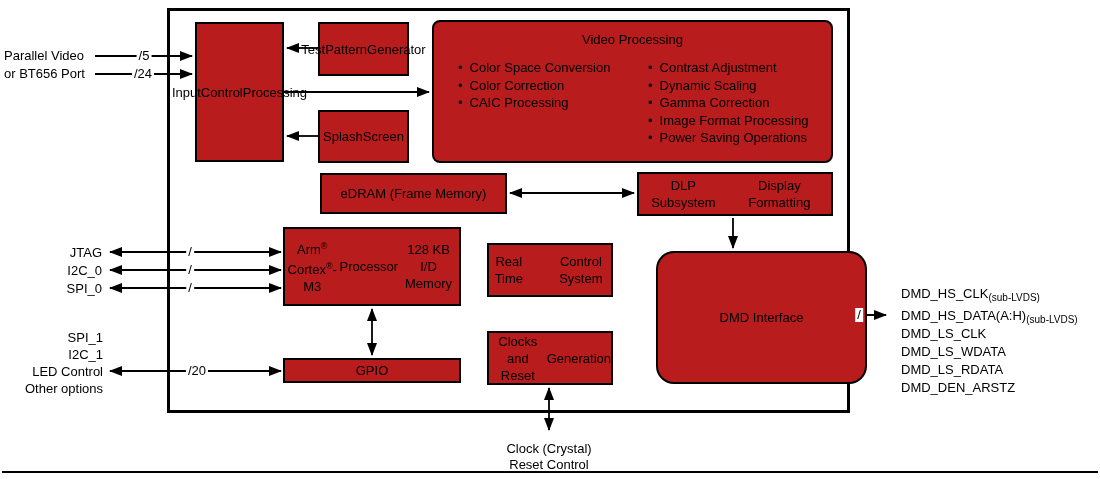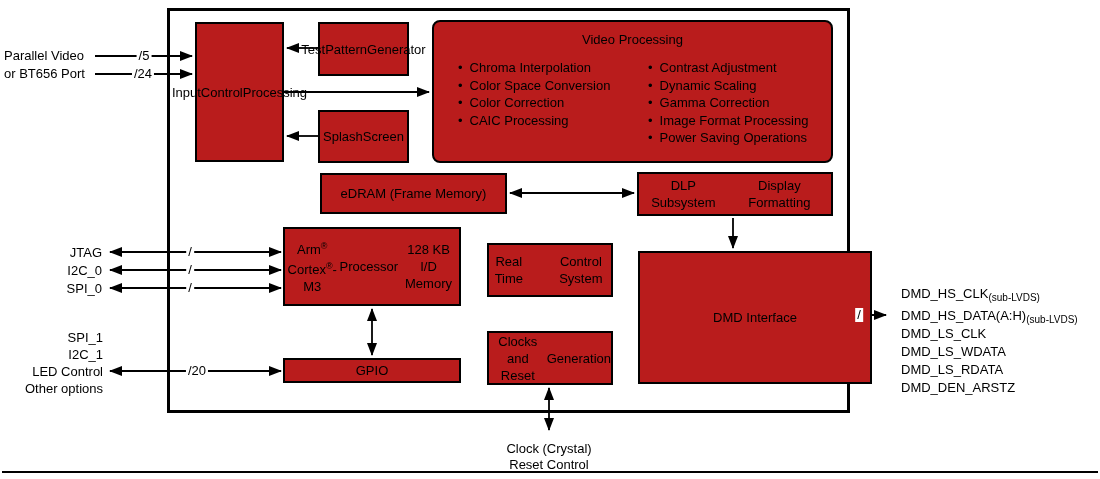--- a/index.html
+++ b/index.html
@@ -21,21 +21,21 @@
     text-align:center; line-height:17px;
   }
   .b-input   { left:195px; top:22px;  width:89px;  height:140px; }
   .b-tpg     { left:318px; top:22px;  width:91px;  height:54px;  }
   .b-splash  { left:318px; top:110px; width:91px;  height:53px;  }
   .b-video   { left:432px; top:20px;  width:401px; height:143px; display:block;border-radius:8px; }
   .b-edram   { left:320px; top:173px; width:187px; height:41px;  }
   .b-dlp     { left:637px; top:172px; width:196px; height:44px;  }
   .b-cpu     { left:283px; top:227px; width:178px; height:79px;  }
   .b-rtcs    { left:487px; top:243px; width:126px; height:54px;gap:22px;  }
-  .b-dmdif   { left:638px; top:251px; width:234px; height:133px; }
+  .b-dmdif   { left:656px; top:251px; width:211px; height:133px;border-radius:18px; }
   .b-clocks  { left:487px; top:331px; width:126px; height:54px;  }
   .b-gpio    { left:283px; top:358px; width:178px; height:25px;  }
 
   .vp-title { position:absolute; top:9px; left:0; right:0; text-align:center; }
   .vp-col   { position:absolute; top:37px; }
   .vp-col-left  { left:24px;  }
   .vp-col-right { left:214px; }
   .vp-row { display:flex; line-height:17.5px; white-space:nowrap; }
   .vp-row::before { content:"\2022"; margin-right:7px; }
 
@@ -101,21 +101,20 @@
   </div>
 
   <div class="block b-splash">
     <div>Splash</div>
     <div>Screen</div>
   </div>
 
   <div class="block b-video">
     <div class="vp-title">Video Processing</div>
     <div class="vp-col vp-col-left">
-      <div class="vp-row">Chroma Interpolation</div>
       <div class="vp-row">Color Space Conversion</div>
       <div class="vp-row">Color Correction</div>
       <div class="vp-row">CAIC Processing</div>
     </div>
     <div class="vp-col vp-col-right">
       <div class="vp-row">Contrast Adjustment</div>
       <div class="vp-row">Dynamic Scaling</div>
       <div class="vp-row">Gamma Correction</div>
       <div class="vp-row">Image Format Processing</div>
       <div class="vp-row">Power Saving Operations</div>

